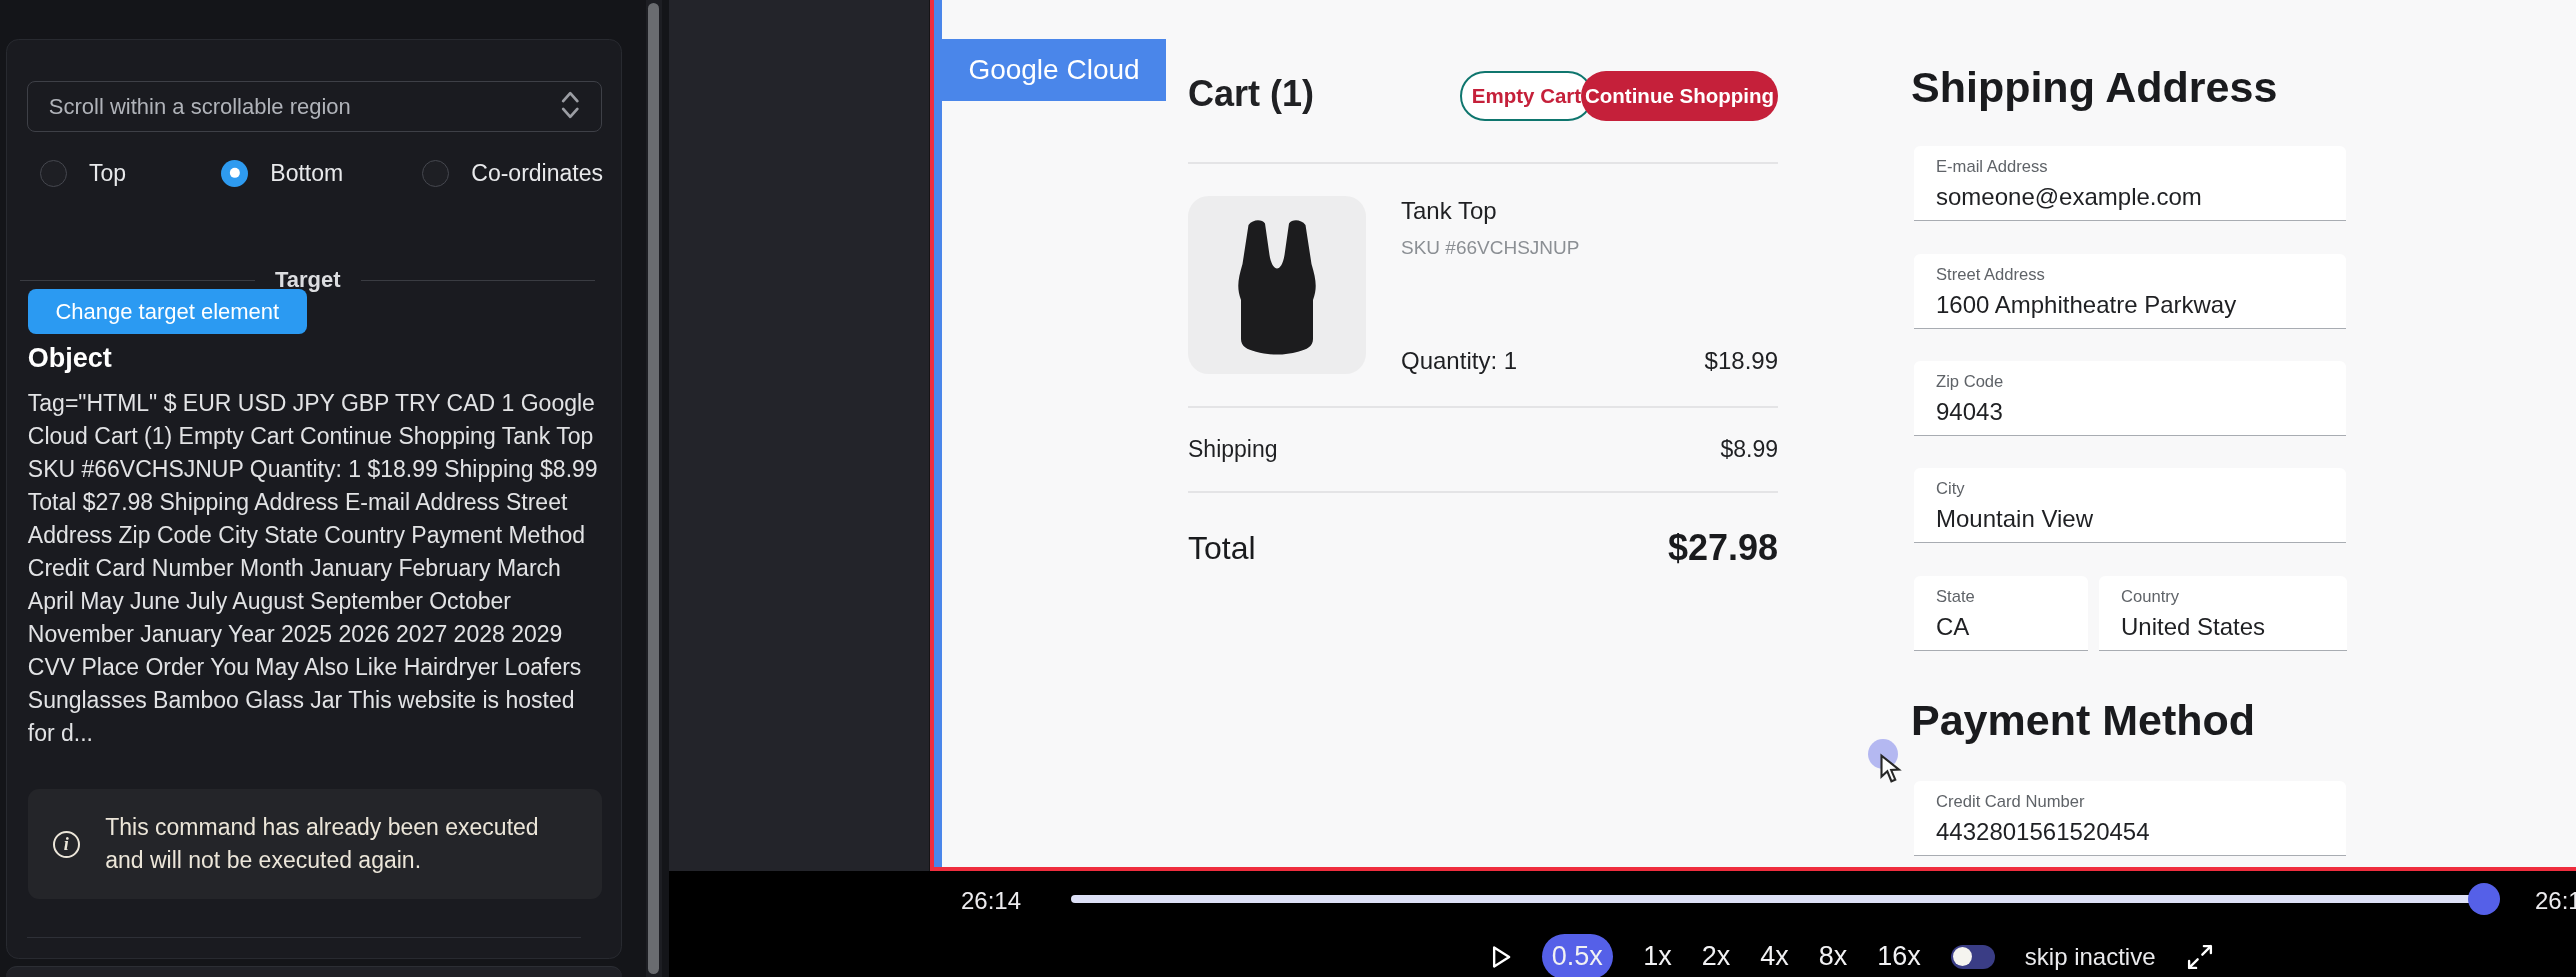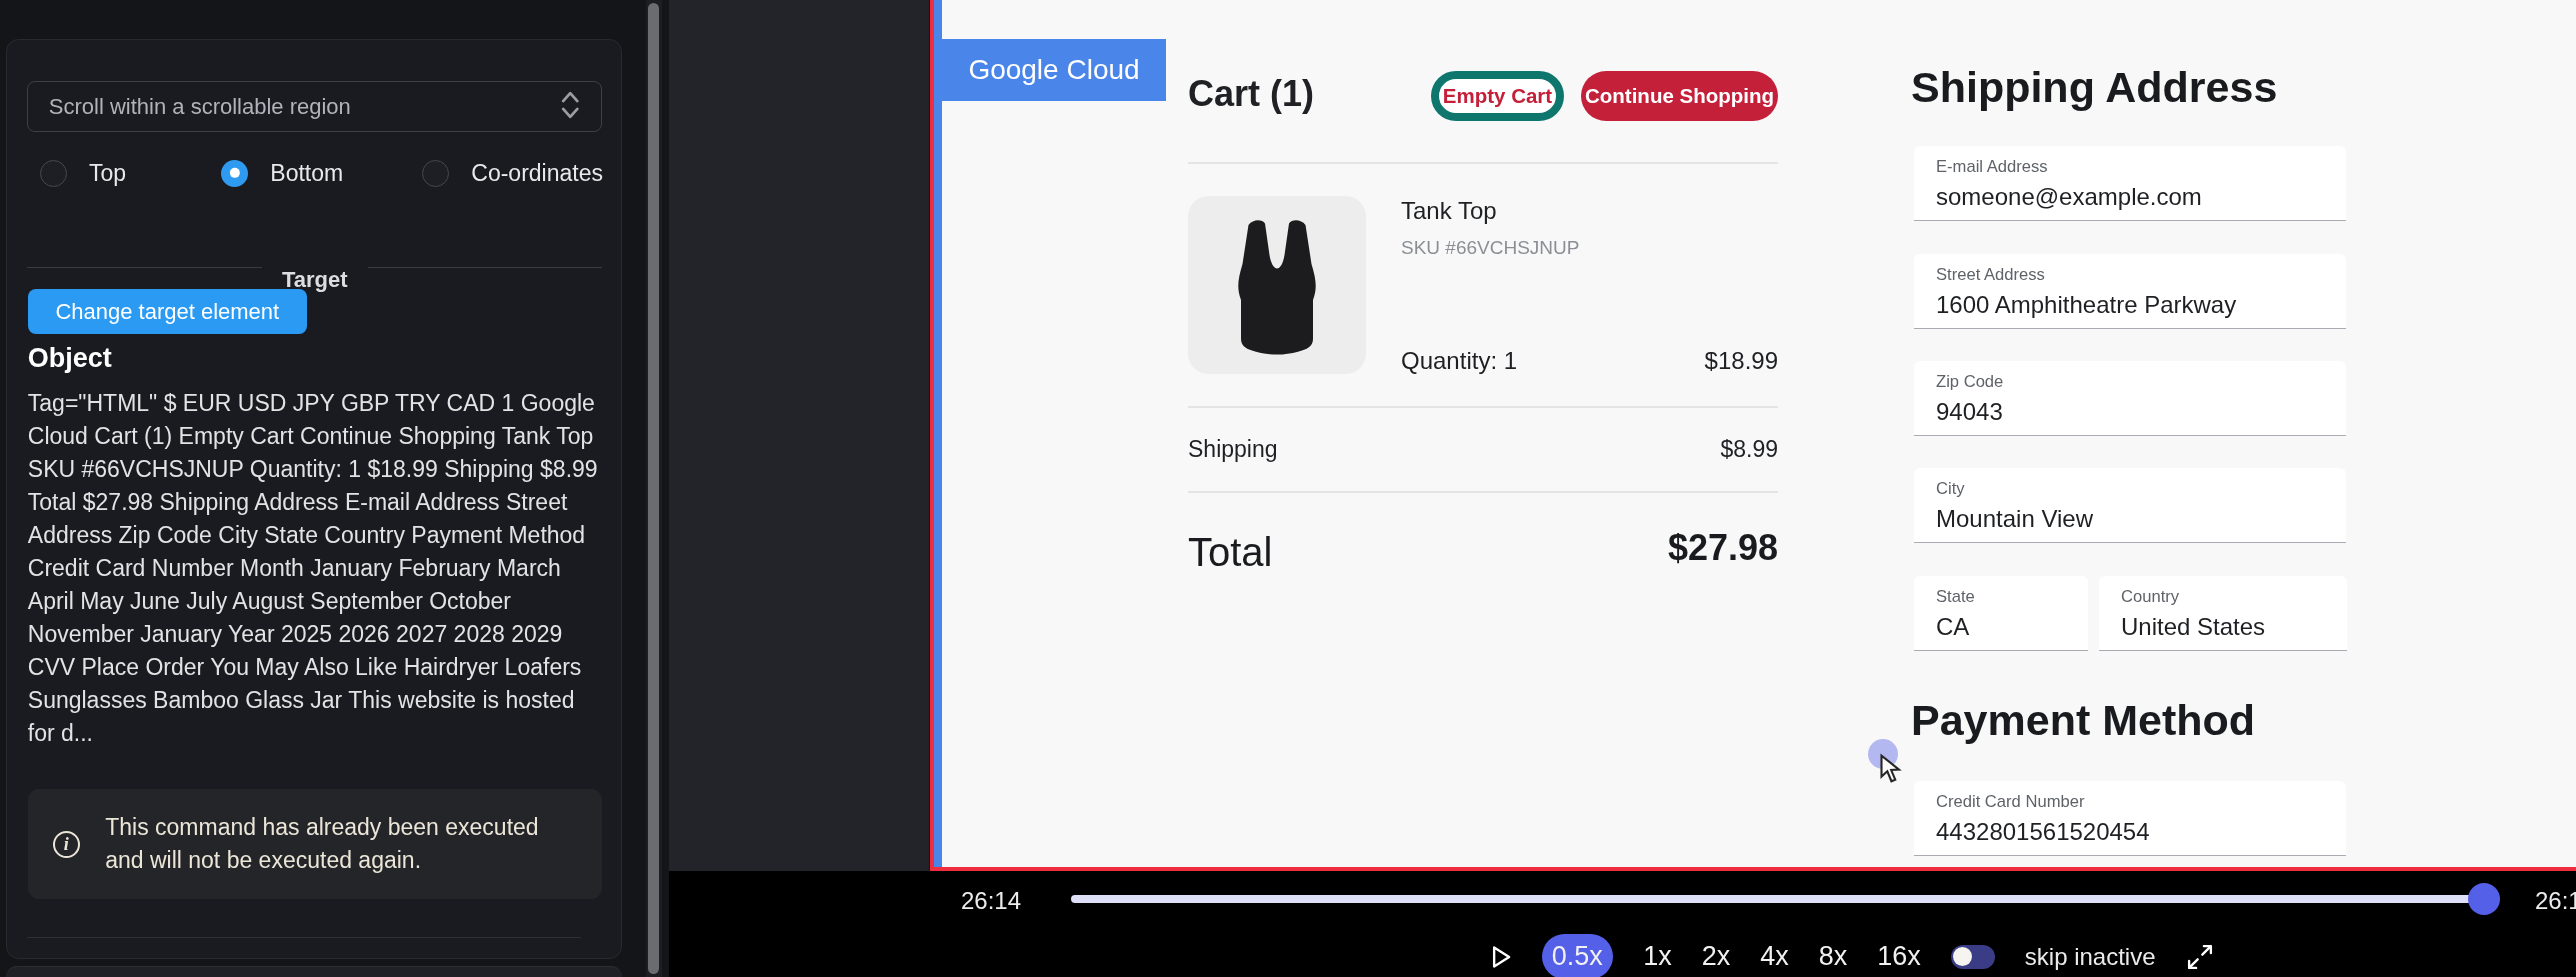--- a/index.html
+++ b/index.html
@@ -16,21 +16,21 @@
     border:1.2px solid #3e4047; border-radius:8px; background:#1a1b20;
     display:flex; align-items:center; padding:0 20.5px; cursor:pointer; }
   .action-select .sel-text { font-size:22px; color:#b0b3b9; flex:1; white-space:nowrap; }
   .radio-row { position:absolute; left:20px; top:118px; width:575px; height:30px; }
   .radio-group { position:absolute; display:flex; align-items:center; gap:22px; height:30px; }
   .radio-circle { width:27px; height:27px; border-radius:50%; border:1.6px solid #46484f; background:#1e1f24; position:relative; cursor:pointer; flex:0 0 auto; }
   .radio-circle.on { border:none; background:#2e9bf0; }
   .radio-circle.on::after { content:""; position:absolute; left:50%; top:50%; width:10.3px; height:10.3px;
     border-radius:50%; background:#fff; transform:translate(-50%,-50%); }
   .radio-label { font-size:23px; color:#e8e9eb; white-space:nowrap; }
-  .target-row { position:absolute; left:20px; top:227px; width:575px; display:flex; gap:20.5px; }
+  .target-row { position:absolute; left:13px; top:227px; width:575px; display:flex; align-items:center; gap:20.5px; }
   .target-row .line { flex:1; height:0.8px; background:#3a3c42; }
   .target-row .ttl { font-size:22px; font-weight:700; color:#dcdde0; }
   .change-btn { position:absolute; left:20.5px; top:249px; width:279px; height:45px;
     background:#2b9af2; border:none; border-radius:8px; color:#fff; font-size:22px;
     font-family:"Liberation Sans", sans-serif; cursor:pointer; }
   .object-h { position:absolute; left:20.5px; top:303px; font-size:27px; font-weight:700; color:#ffffff; }
   .object-text { position:absolute; left:20.5px; top:347px; width:575px; font-size:23px;
     line-height:33px; color:#e2e3e5; }
   .notice-box { position:absolute; left:20.5px; top:749px; width:574px; height:110px;
     background:#242529; border-radius:11px; display:flex; align-items:center; gap:17.4px; padding:0 25px; }
@@ -44,36 +44,36 @@
   .v-scrollbar { position:absolute; left:646px; top:0; width:16px; height:977px; background:#1d1e23; }
   .v-thumb { position:absolute; left:2.4px; top:3.2px; width:10.3px; height:971px; background:#6a6c70; border-radius:5.5px; cursor:grab; }
   
   .stage { position:absolute; left:669px; top:0; width:260px; height:977px; background:#23242a; }
   .viewport { position:absolute; left:930px; top:0; width:1646px; height:871px;
     border-left:4px solid #ef2d3e; border-bottom:4px solid #ef2d3e; }
   .page { position:absolute; inset:0; background:#f8f8f9; border-left:8px solid #4a86ea; overflow:hidden; }
   .logo-badge { position:absolute; left:0; top:39px; width:224px; height:62px; background:#4a86ea;
     color:#fff; font-size:28px; font-weight:500; display:flex; align-items:center; justify-content:center; }
   .cart-title { position:absolute; left:246px; top:73px; font-size:36px; font-weight:700; color:#202124; }
-  .btn-outline { position:absolute; left:489px; top:71px; width:133px; height:50px; border-radius:27px;
-    border:8px solid #0f766e; background:#fff; color:#c5203a; font-size:20.5px; font-weight:600;
+  .btn-outline { position:absolute; left:518px; top:71px; width:133px; height:50px; border-radius:27px;
+    border:2px solid #0f766e; background:#fff; color:#c5203a; font-size:20.5px; font-weight:600;
     font-family:"Liberation Sans", sans-serif; cursor:pointer; }
   .btn-fill { position:absolute; left:639px; top:71px; width:197px; height:50px; border-radius:27px;
     border:none; background:#c5203a; color:#fff; font-size:20.5px; font-weight:600;
     font-family:"Liberation Sans", sans-serif; cursor:pointer; }
   .hrule { position:absolute; left:246px; width:590px; height:1.6px; background:#e4e4e6; }
   .prod-img { position:absolute; left:246px; top:196px; width:178px; height:178px; border-radius:20.5px;
     background:#ededee; display:flex; align-items:center; justify-content:center; }
   .prod-name { position:absolute; left:459px; top:197px; font-size:24px; font-weight:500; color:#1f2023; }
   .prod-sku  { position:absolute; left:459px; top:237px; font-size:19px; color:#8b8f94; }
   .prod-qty  { position:absolute; left:459px; top:347px; font-size:24px; color:#1f2023; }
   .prod-price{ position:absolute; left:678px; top:347px; width:158px; text-align:right; font-size:24px; color:#1f2023; }
   .ship-label{ position:absolute; left:246px; top:436px; font-size:23px; color:#1f2023; }
   .ship-val  { position:absolute; left:678px; top:436px; width:158px; text-align:right; font-size:23px; color:#1f2023; }
-  .total-label{ position:absolute; left:246px; top:530px; font-size:40px; font-weight:500; color:#1a1b1e; }
+  .total-label{ position:absolute; left:246px; top:530px; font-size:32px; font-weight:500; color:#1a1b1e; }
   .total-val { position:absolute; left:599px; top:527px; width:237px; text-align:right; font-size:36px; font-weight:600; color:#1a1b1e; }
   .form-h { position:absolute; left:969px; font-size:43px; font-weight:600; color:#1a1b1e; }
   .field { position:absolute; background:#fff; border-radius:6.3px 6.3px 0 0; border-bottom:1.6px solid #a8acb2;
     height:75px; padding:11px 0 0 22px; cursor:text; }
   .field .f-label { display:block; font-size:16.6px; color:#5f6368; }
   .field .f-value { display:block; font-size:24px; color:#1f2023; margin-top:6.3px; }
   .cursor-wrap { position:absolute; left:915px; top:739px; width:63px; height:63px; }
   .cursor-halo { position:absolute; left:11px; top:0; width:30px; height:30px; border-radius:50%;
     background:rgba(168,173,240,0.85); }
   

